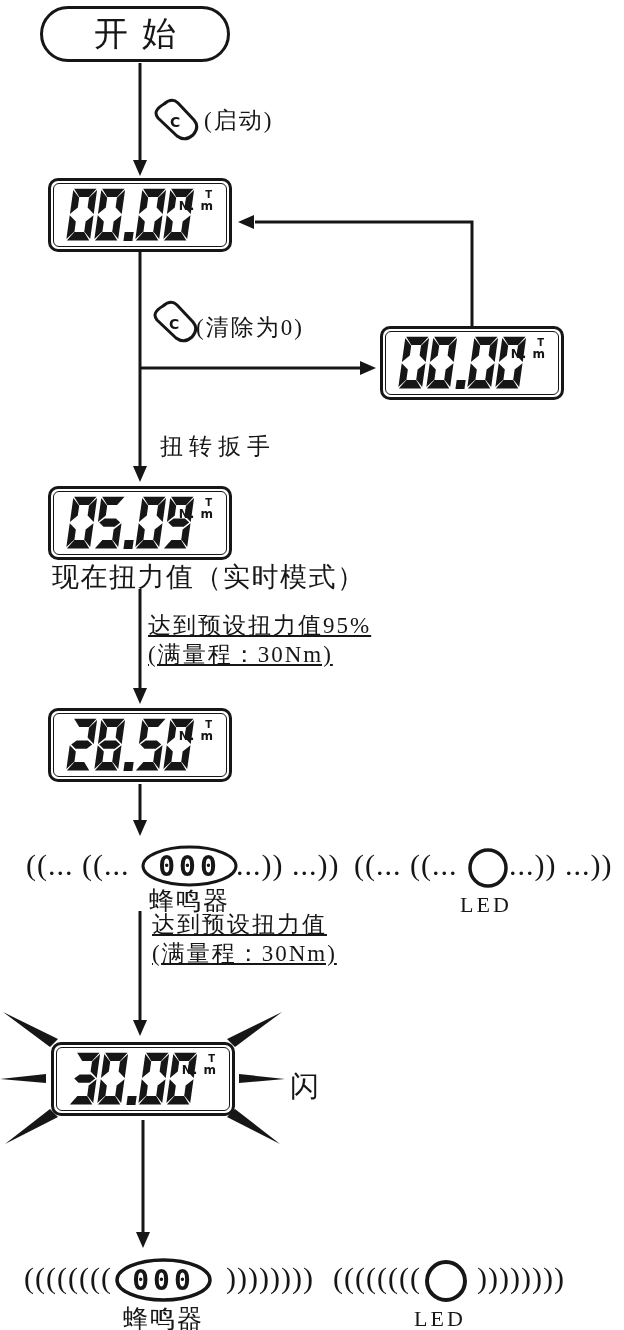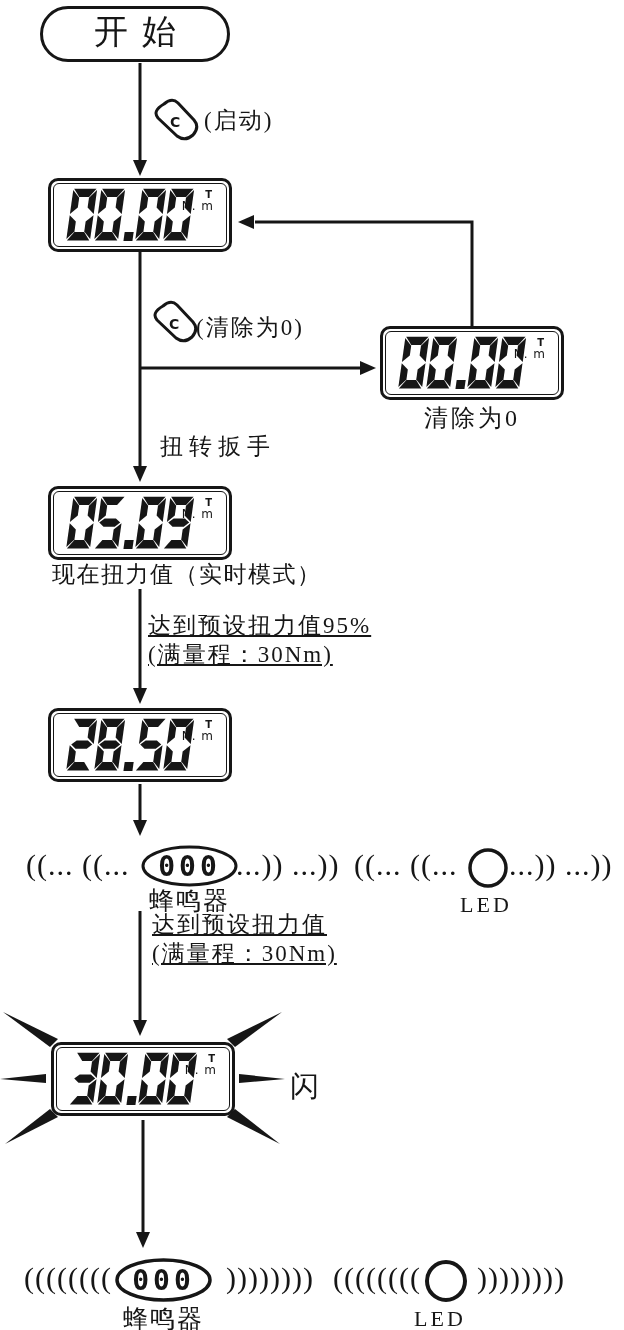--- a/index.html
+++ b/index.html
@@ -2,35 +2,35 @@
 <html><head>
 <meta charset="utf-8">
 <style>
   html,body{margin:0;padding:0;background:#fff;}
   .canvas{position:relative;width:624px;height:1330px;background:#fff;overflow:hidden;
           font-family:"Liberation Serif","DejaVu Serif",serif;color:#161616;}
   .abs{position:absolute;}
   .overlay{position:absolute;left:0;top:0;width:624px;height:1330px;}
   .start{position:absolute;left:40px;top:6px;width:190px;height:56px;border:3.5px solid #161616;
          border-radius:30px;display:flex;align-items:center;justify-content:center;box-sizing:border-box;}
-  .start span{font-size:34px;letter-spacing:14px;margin-right:-14px;line-height:1;font-family:Liberation Mono, monospace;}
+  .start span{font-size:34px;letter-spacing:14px;margin-right:-14px;line-height:1;}
   .cbtn{position:absolute;width:54px;height:50px;}
   .edge{position:absolute;font-size:23px;letter-spacing:2px;white-space:nowrap;line-height:29px;}
   .edge .ln{display:block;text-decoration:underline;}
   .caption{position:absolute;font-size:24px;letter-spacing:3px;white-space:nowrap;}
   .caption.ctr{text-align:center;}
   .lcd{position:absolute;width:184px;height:74px;border:3.5px solid #161616;border-radius:10px;
        background:#fff;padding:2px;box-sizing:border-box;}
   .lcd-inner{width:100%;height:100%;border:1.5px solid #161616;border-radius:6px;box-sizing:border-box;
              position:relative;display:flex;align-items:center;}
   .lcd-digits{margin-left:5px;margin-top:1px;}
   .lcd-digits svg{display:block;}
   .unit{position:absolute;top:6px;right:12px;text-align:right;font-family:"DejaVu Sans","Liberation Sans",sans-serif;}
   .unit .t{display:block;font-size:10px;font-weight:700;line-height:10px;margin-right:2px;}
-  .unit .nm{display:block;font-size:12px;font-weight:400;letter-spacing:1px;line-height:13px;}
+  .unit .nm{display:block;font-size:12px;font-weight:700;letter-spacing:1px;line-height:13px;}
   .wave{position:absolute;font-size:30px;letter-spacing:1px;white-space:nowrap;line-height:34px;}
   .flash-label{position:absolute;font-size:29px;}
   .led-cap{position:absolute;font-size:22px;letter-spacing:3px;}
 </style>
 </head>
 <body>
 
 <div class="canvas">
 
   <svg class="overlay" width="624" height="1330" viewBox="0 0 624 1330">
@@ -168,21 +168,20 @@
               </g>
             </g>
           </svg>
         </div>
       <div class="unit">
         <span class="t">T</span>
         <span class="nm">N. m</span>
       </div>
     </div>
   </div>
-  <div class="caption ctr" style="left:380px;top:402px;width:184px">清除为0</div>
 
   <div class="edge" style="left:160px;top:432px;letter-spacing:6px">扭转扳手</div>
 
   <div class="lcd" style="left:48px;top:486px">
     <div class="lcd-inner">
       <div class="lcd-digits">
           <svg width="143" height="57" viewBox="0 0 143 57">
             <g transform="translate(8,0) skewX(-8)" fill="#161616">
               <g transform="translate(6,1) scale(0.70)">
                 <polygon points="2,1 34,1 25,13 11,13"></polygon>
@@ -218,21 +217,21 @@
               </g>
             </g>
           </svg>
         </div>
       <div class="unit">
         <span class="t">T</span>
         <span class="nm">N. m</span>
       </div>
     </div>
   </div>
-  <div class="caption" style="left:52px;top:559px;font-size:23px;letter-spacing:1.5px">现在扭力值（实时模式）</div>
+  <div class="caption" style="left:52px;top:559px;font-size:27px;letter-spacing:1.5px">现在扭力值（实时模式）</div>
 
   <div class="edge" style="left:148px;top:611px">
     <span class="ln">达到预设扭力值95%</span>
     <span class="ln">(满量程：30Nm)</span>
   </div>
 
   <div class="lcd" style="left:48px;top:708px">
     <div class="lcd-inner">
       <div class="lcd-digits">
           <svg width="143" height="57" viewBox="0 0 143 57">

